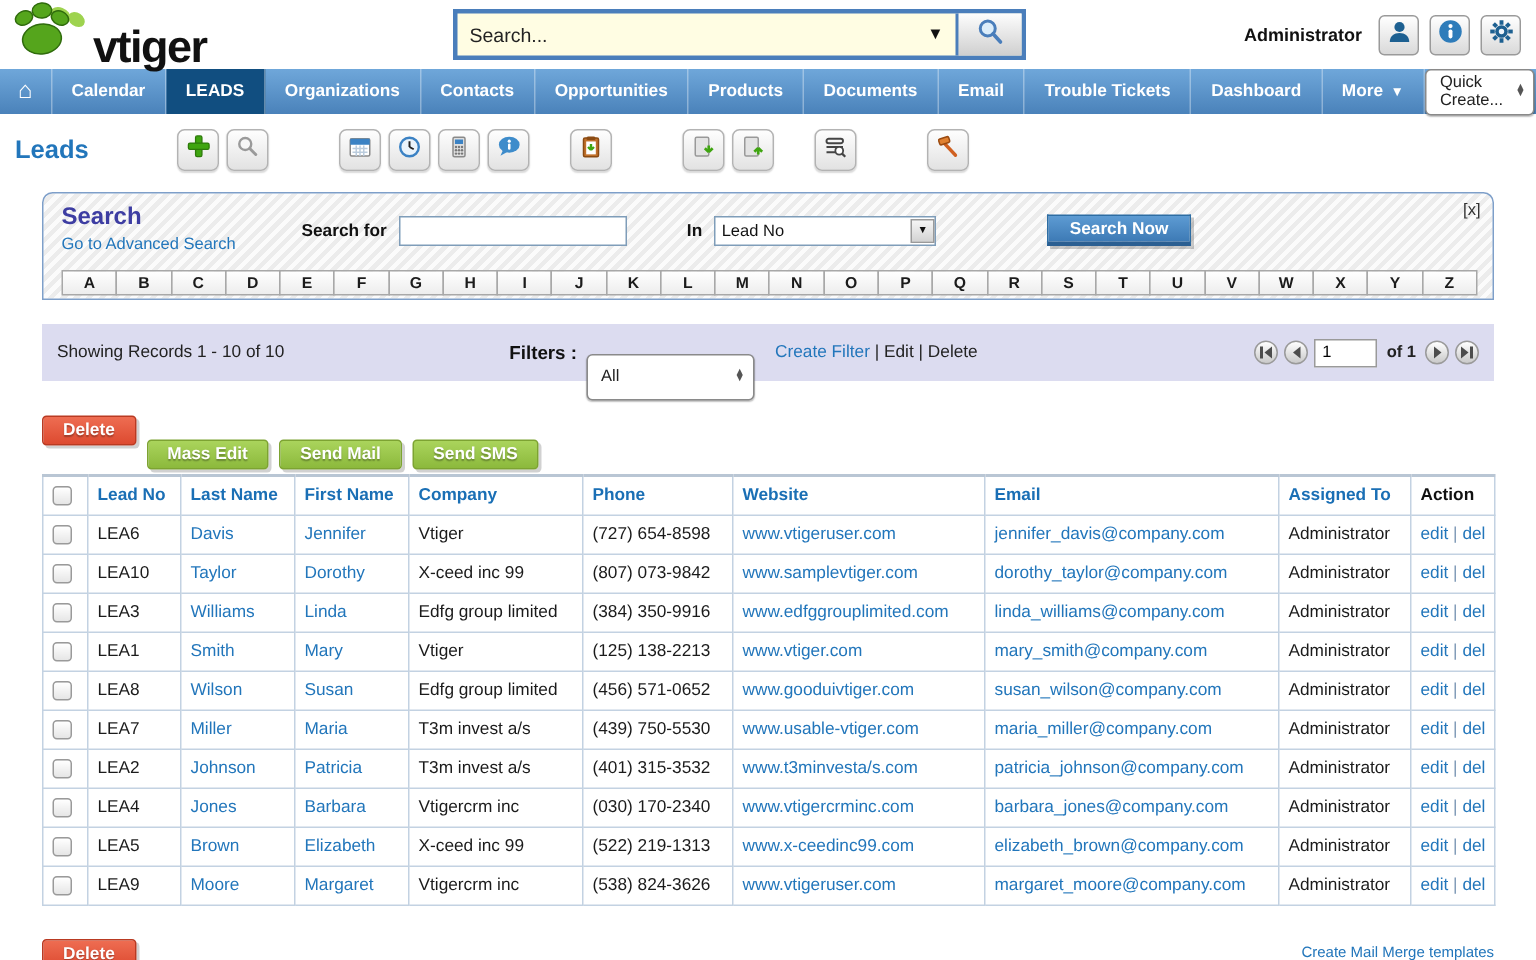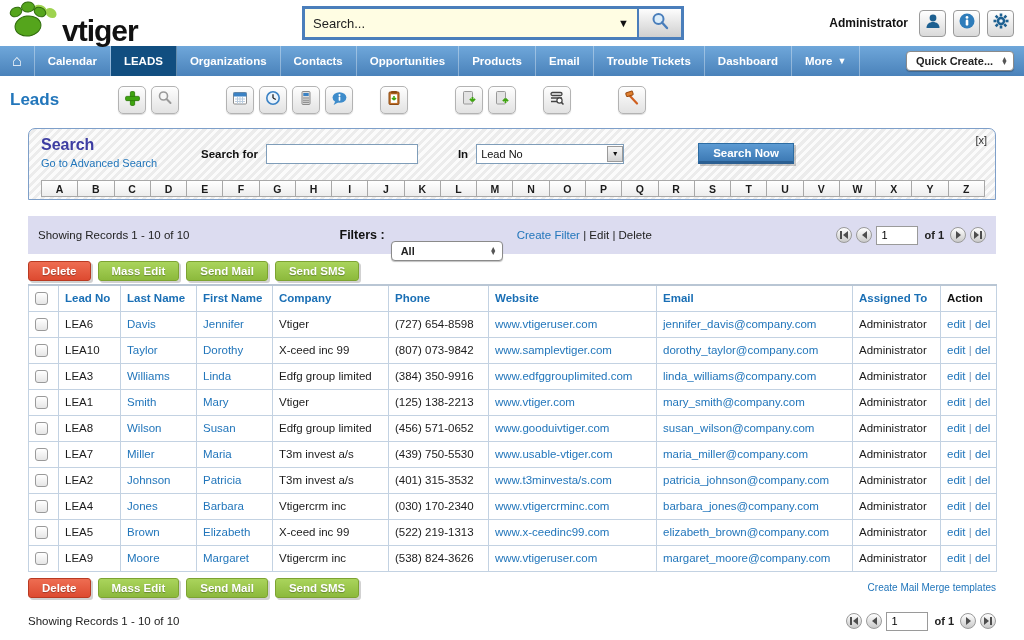--- a/index.html
+++ b/index.html
@@ -17,21 +17,21 @@
   .username { font-size:12px; font-weight:bold; color:#111; margin-right:4px; }
   .icon-btn { width:27px; height:27px; border:1px solid #9a9a9a; border-radius:4px; background:linear-gradient(#ffffff,#d9d9d9); display:flex; align-items:center; justify-content:center; cursor:pointer; }
 
   
   .navbar { height:30px; background:linear-gradient(#6fa7da,#4a82ba); display:flex; align-items:stretch; }
   .tab { display:flex; align-items:center; padding:0 13px; color:#fff; font-size:11.5px; font-weight:bold; border-right:1px solid rgba(255,255,255,.35); cursor:pointer; white-space:nowrap; }
   .tab.home { padding:0 12px; font-size:16px; }
   .tab.active { background:#114e80; }
   .tab .chev { font-size:9px; margin-left:5px; }
   .nav-right { margin-left:auto; display:flex; align-items:center; padding-right:10px; }
-  .mac-select { background:#fff; border:1px solid #8a8a8a; border-radius:4px; height:20px; display:flex; align-items:center; font-size:11px; color:#222; padding:0 5px 0 9px; cursor:pointer; box-shadow:0 1px 1px rgba(0,0,0,.25);font-weight:bold; }
+  .mac-select { background:#fff; border:1px solid #8a8a8a; border-radius:4px; height:31px; display:flex; align-items:center; font-size:11px; color:#222; padding:0 5px 0 9px; cursor:pointer; box-shadow:0 1px 1px rgba(0,0,0,.25); }
   .stepper { display:flex; flex-direction:column; line-height:4.5px; font-size:7px; color:#555; margin-left:8px; }
 
   
   .modulebar { height:46px; display:flex; align-items:center; padding:2px 8px 0 10px; }
   .module-title { color:#2276bb; font-size:17px; font-weight:bold; width:108px; }
   .tool-btn { width:28px; height:28px; border:1px solid #b3b3b3; border-radius:5px; background:linear-gradient(#fefefe,#e2e2e2); display:flex; align-items:center; justify-content:center; margin-right:5px; cursor:pointer; box-shadow:0 1px 1px rgba(0,0,0,.15); }
   .tgap { margin-left:42px; }
   .tgap2 { margin-left:22px; }
 
   
@@ -66,21 +66,21 @@
   .tri.r { border-left:5px solid #4d4d4d; }
   .pg-bar { width:2px; height:8px; background:#4d4d4d; }
   .pg-btn .grp { display:flex; align-items:center; gap:1px; }
   .pg-input { width:42px; height:19px; border:1px solid #9a9a9a; background:#fff; font-size:11px; padding:0 4px; }
   .pg-of { font-size:11px; font-weight:bold; color:#222; margin:0 2px; }
 
   
   .actions { margin:7px 28px 0; display:flex; align-items:center; }
   .abtn { height:20px; padding:0 13px; margin-right:7px; border-radius:3px; font-size:11.5px; font-weight:bold; color:#fff; text-shadow:0 1px 1px rgba(0,0,0,.3); box-shadow:2px 2px 0 rgba(0,0,0,.18); cursor:pointer; display:flex; align-items:center; }
   .abtn.red { background:linear-gradient(#ee6d52,#dd4a30); border:1px solid #b93a22; }
-  .abtn.green { background:linear-gradient(#aad45c,#8cb93c); border:1px solid #7da332; }
+  .abtn.green { background:linear-gradient(#aad45c,#8cb93c); border:1px solid #7da332;margin-top:32px; }
   .mailmerge { margin-left:auto; font-size:10px; color:#2276bb; text-decoration:none; cursor:pointer; }
 
   
   table.leads { margin:3px 28px 0; width:968px; border-collapse:collapse; table-layout:fixed; font-size:11.5px; }
   table.leads th, table.leads td { border:1px solid #c3d2e2; padding:0 6px; height:26px; overflow:hidden; white-space:nowrap; text-align:left; }
   table.leads th { color:#1a6fb5; font-weight:bold; background:#fff; border-top:2px solid #b9c6d4; }
   table.leads th.black { color:#111; }
   table.leads td { color:#1b1b1b; background:#fff; }
   table.leads a { color:#2276bb; text-decoration:none; cursor:pointer; }
   .sep { color:#7c97b5; }
@@ -179,20 +179,23 @@
         <span>Organizations</span>
       </div>
       <div class="tab">
         <span>Contacts</span>
       </div>
       <div class="tab">
         <span>Opportunities</span>
       </div>
       <div class="tab">
         <span>Products</span>
+      </div>
+      <div class="tab">
+        <span>Documents</span>
       </div>
       <div class="tab">
         <span>Email</span>
       </div>
       <div class="tab">
         <span>Trouble Tickets</span>
       </div>
       <div class="tab">
         <span>Dashboard</span>
       </div>

